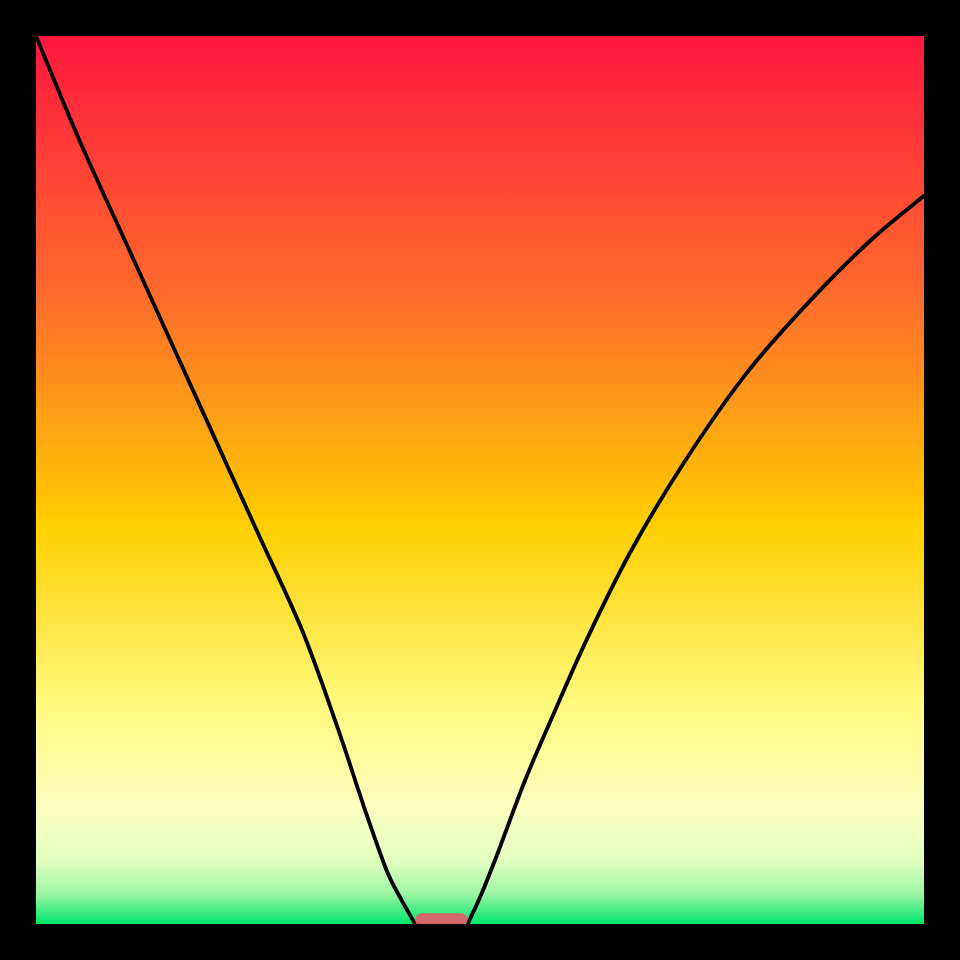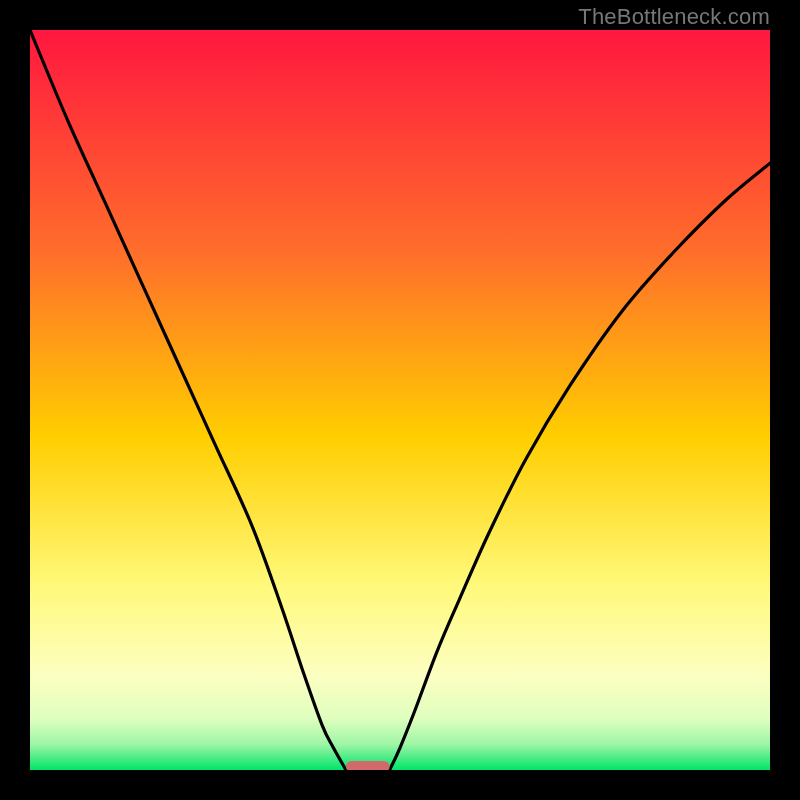--- a/index.html
+++ b/index.html
@@ -36,21 +36,20 @@
     font-weight: 500;
     letter-spacing: 0.2px;
     z-index: 10;
   }
   svg { display: block; }
 </style>
 </head>
 <body>
 
 <div class="frame">
-  <div class="watermark">TheBottleneck.com</div>
   <div class="plot-area">
     <svg id="chart-svg" width="740" height="740" viewBox="0 0 740 740">
       <defs>
         <linearGradient id="bg-grad" x1="0" y1="0" x2="0" y2="1">
             <stop offset="0%" stop-color="#ff173f"></stop>
             <stop offset="30%" stop-color="#ff6e2b"></stop>
             <stop offset="55.00000000000001%" stop-color="#ffce00"></stop>
             <stop offset="75%" stop-color="#fff97a"></stop>
             <stop offset="87%" stop-color="#fdffc0"></stop>
             <stop offset="93%" stop-color="#dfffbf"></stop>

